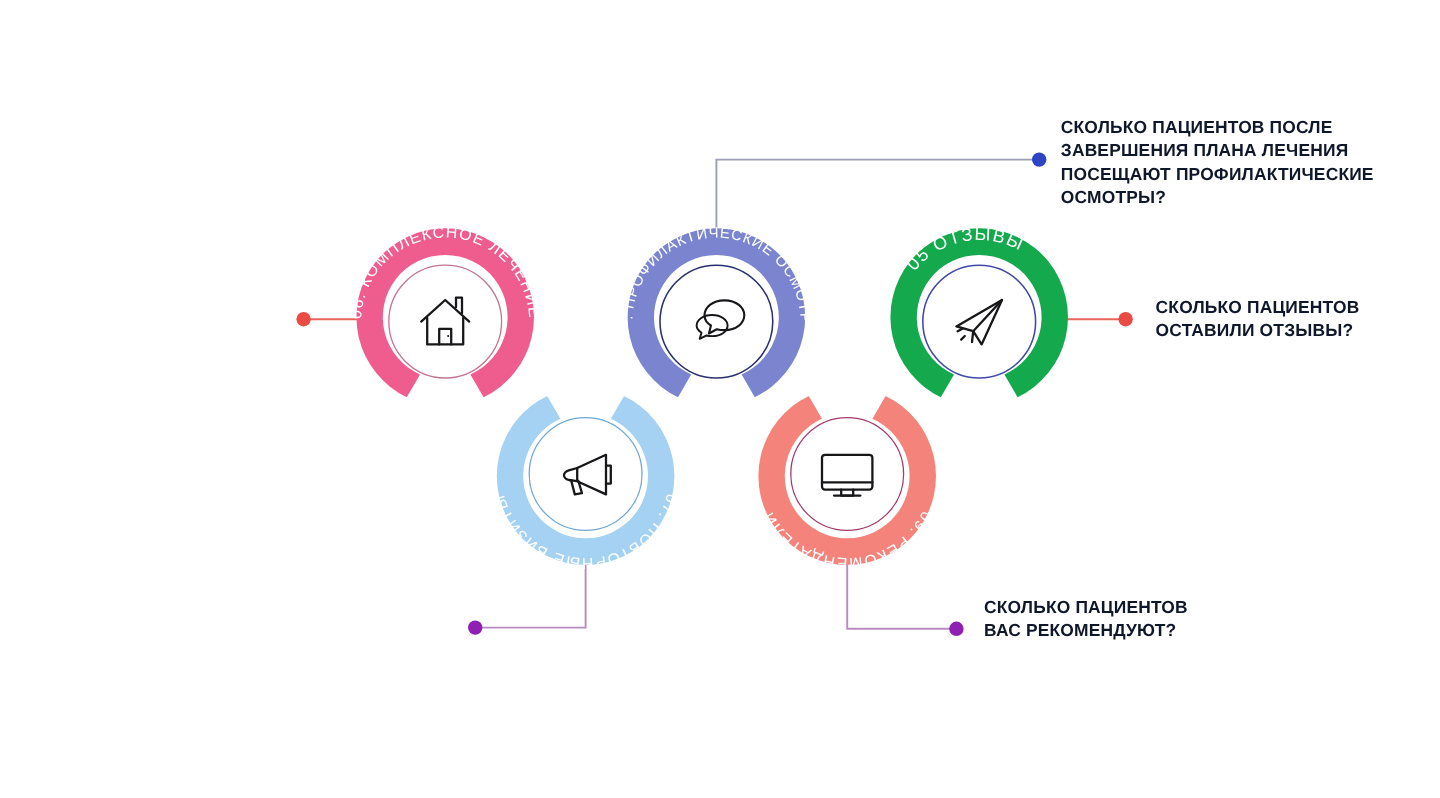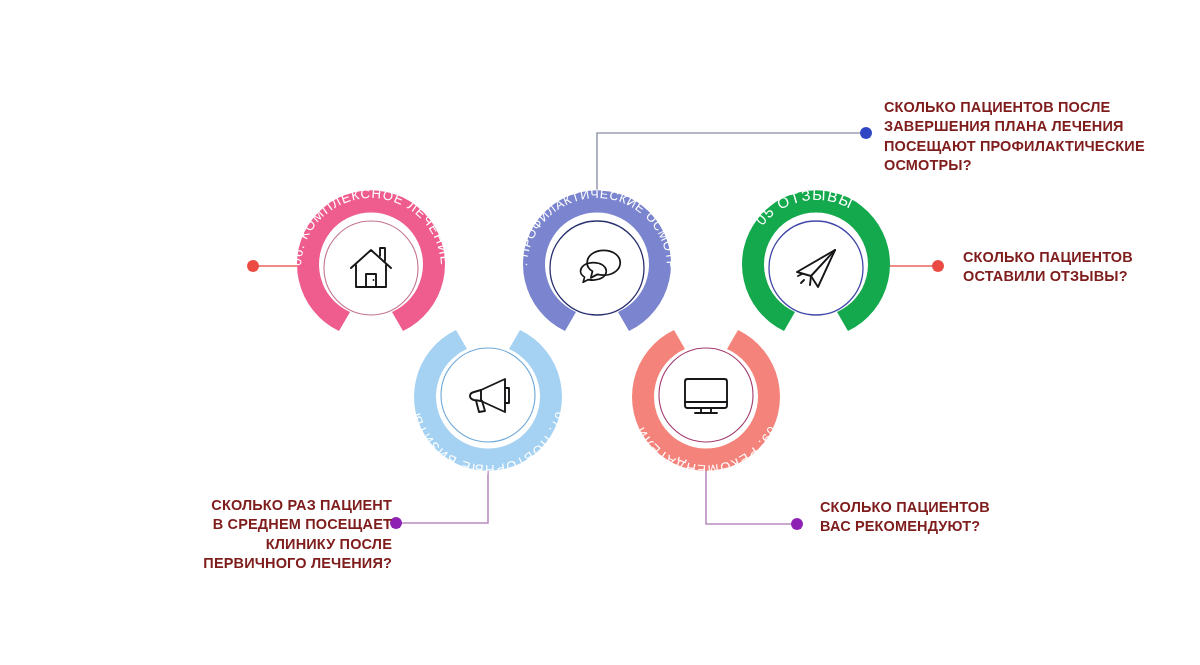--- a/index.html
+++ b/index.html
@@ -11,21 +11,21 @@
   #stage{position:absolute;inset:0;width:1200px;height:665px;}
   svg#canvas{position:absolute;left:0;top:0;width:1200px;height:665px;}
 
   .qtext{
     position:absolute;
     font-family:"Liberation Sans", sans-serif;
     font-weight:bold;
     font-size:14.5px;
     line-height:1.34;
     letter-spacing:0.15px;
-    color:#7f1d1d;
+    color:#0f172a;
     white-space:pre-line;
   }
   .q-left{text-align:right;}
   .q-right{text-align:left;}
 
   #q-complex{left:20px;top:247px;width:220px;}
   #q-prevent{left:884px;top:98px;width:300px;}
   #q-reviews{left:963px;top:248px;width:230px;}
   #q-repeat{left:130px;top:496px;width:262px;}
   #q-recommend{left:820px;top:498px;width:230px;}
@@ -149,20 +149,16 @@
 
 
   <div class="qtext q-right" id="q-prevent">СКОЛЬКО ПАЦИЕНТОВ ПОСЛЕ
 ЗАВЕРШЕНИЯ ПЛАНА ЛЕЧЕНИЯ
 ПОСЕЩАЮТ ПРОФИЛАКТИЧЕСКИЕ
 ОСМОТРЫ?</div>
 
   <div class="qtext q-right" id="q-reviews">СКОЛЬКО ПАЦИЕНТОВ
 ОСТАВИЛИ ОТЗЫВЫ?</div>
 
-  <div class="qtext q-left" id="q-repeat">СКОЛЬКО РАЗ ПАЦИЕНТ
-В СРЕДНЕМ ПОСЕЩАЕТ
-КЛИНИКУ ПОСЛЕ
-ПЕРВИЧНОГО ЛЕЧЕНИЯ?</div>
 
   <div class="qtext q-right" id="q-recommend">СКОЛЬКО ПАЦИЕНТОВ
 ВАС РЕКОМЕНДУЮТ?</div>
 </div>
 
 </body></html>

